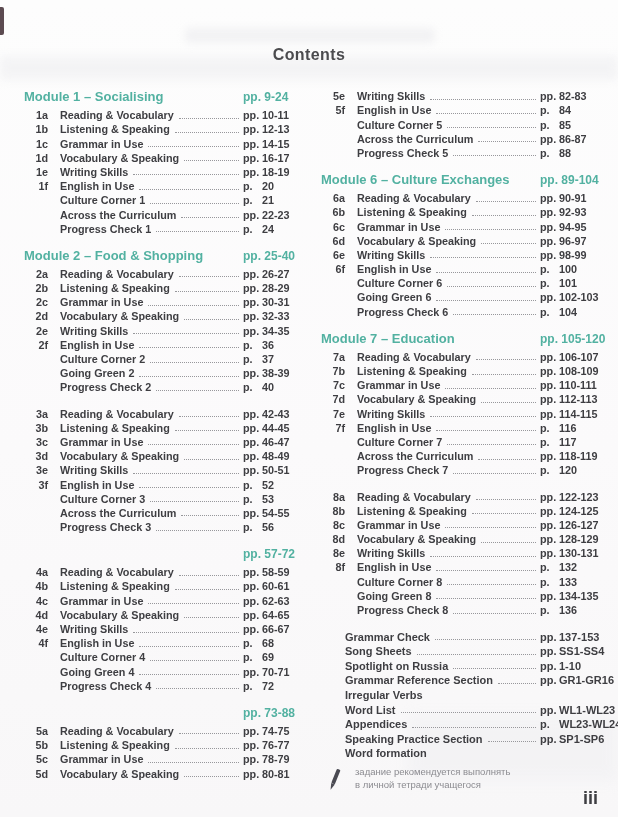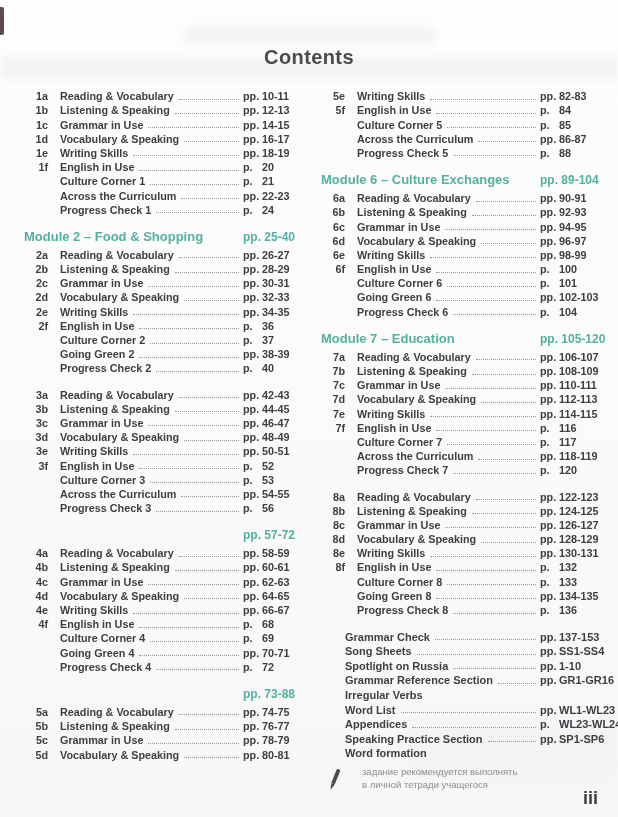--- a/index.html
+++ b/index.html
@@ -7,21 +7,21 @@
   .page{position:relative;width:618px;height:817px;overflow:hidden;
         background:linear-gradient(180deg,#fdfdfd 0%,#fbfafb 55%,#f8f7f8 100%);}
   
   .band{position:absolute;pointer-events:none;}
   .band1{top:28px;left:185px;width:250px;height:15px;background:#e9e9ec;opacity:.55;filter:blur(4px);border-radius:4px;}
   .band2{top:56px;left:0;width:618px;height:24px;background:#ebebee;opacity:.5;filter:blur(5px);}
   .band3{bottom:36px;right:0;width:210px;height:66px;background:#ececef;opacity:.4;filter:blur(7px);}
   .edge-mark{position:absolute;top:7px;left:0;width:4px;height:28px;background:#402c32;opacity:.85;border-radius:0 2px 2px 0;}
 
   .title{position:absolute;top:46px;left:0;width:100%;text-align:center;margin:0;
-         font-size:20px;font-weight:bold;color:#4b4b4e;letter-spacing:.4px;}
+         font-size:16px;font-weight:bold;color:#4b4b4e;letter-spacing:.4px;}
 
   .columns{position:absolute;top:88px;left:24px;width:580px;display:flex;gap:14px;}
   .col{width:283px;flex:0 0 283px;}
 
   .block{margin-bottom:12px;}
   .block-heading{display:flex;align-items:flex-end;height:16px;margin-bottom:3px;
                  font-size:13px;font-weight:bold;color:#52b1a1;white-space:nowrap;}
   .h-pages{margin-left:auto;width:64px;font-size:12px;flex:0 0 auto;}
 
   .row{display:flex;align-items:flex-end;height:14.2px;font-size:10.8px;font-weight:bold;
@@ -29,40 +29,44 @@
   .num{width:24px;text-align:right;flex:0 0 auto;}
   .lbl{margin-left:12px;flex:0 0 auto;}
   .dots{flex:1 1 auto;min-width:6px;border-bottom:1.6px dotted #97979b;margin:0 4px 2.5px 5px;}
   .pgs{width:64px;flex:0 0 auto;display:flex;}
   .pfx{width:19px;flex:0 0 auto;}
 
   .bm-section{margin-top:2px;margin-left:24px;}
   .row.bm{height:14.6px;font-size:11px;}
   .row.bm .lbl{margin-left:0;}
 
-  .footnote{display:flex;gap:20px;align-items:flex-start;margin:7px 0 0 6px;}
+  .footnote{display:flex;gap:13px;align-items:flex-start;margin:7px 0 0 6px;}
   .fn-icon{flex:0 0 auto;margin-top:1px;}
   .fn-text{font-size:9.5px;line-height:12.5px;color:#8b8b90;font-weight:normal;}
 
   .folio{position:absolute;right:20px;bottom:8px;font-size:18px;font-weight:bold;color:#3e3e42;}
 </style>
 </head>
 <body>
 
 <div class="page">
   <div class="band band1"></div>
   <div class="band band2"></div>
   <div class="band band3"></div>
   <div class="edge-mark"></div>
 
   <h1 class="title">Contents</h1>
 
   <div class="columns">
     <div class="col" id="col-left">
         <div class="block">
+          <div class="block-heading">
+            <span class="h-label">Module 1 – Socialising</span>
+            <span class="h-pages">pp. 9-24</span>
+          </div>
           <div class="row">
             <span class="num">1a</span>
             <span class="lbl">Reading &amp; Vocabulary</span>
             <span class="dots"></span>
             <span class="pgs">
               <span class="pfx">pp.</span>
               <span class="pval">10-11</span>
             </span>
           </div>
           <div class="row">

